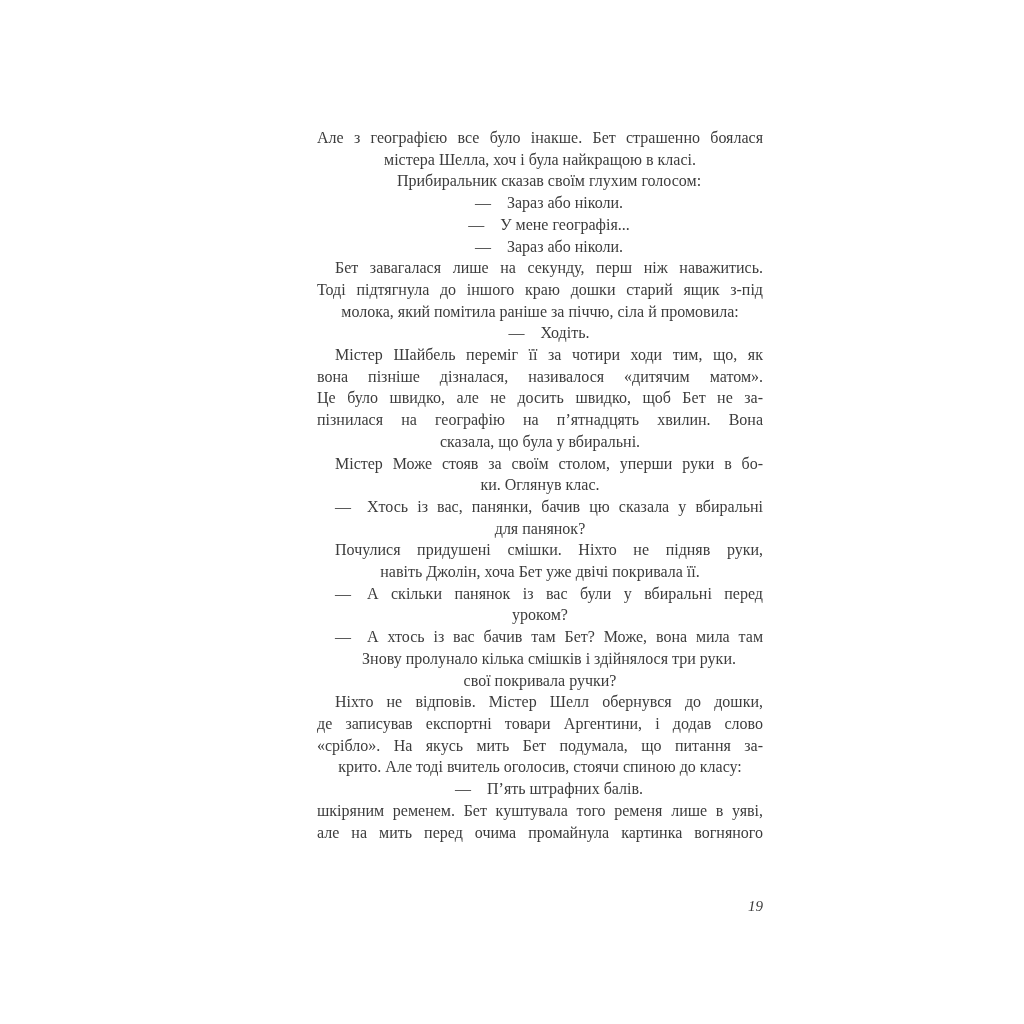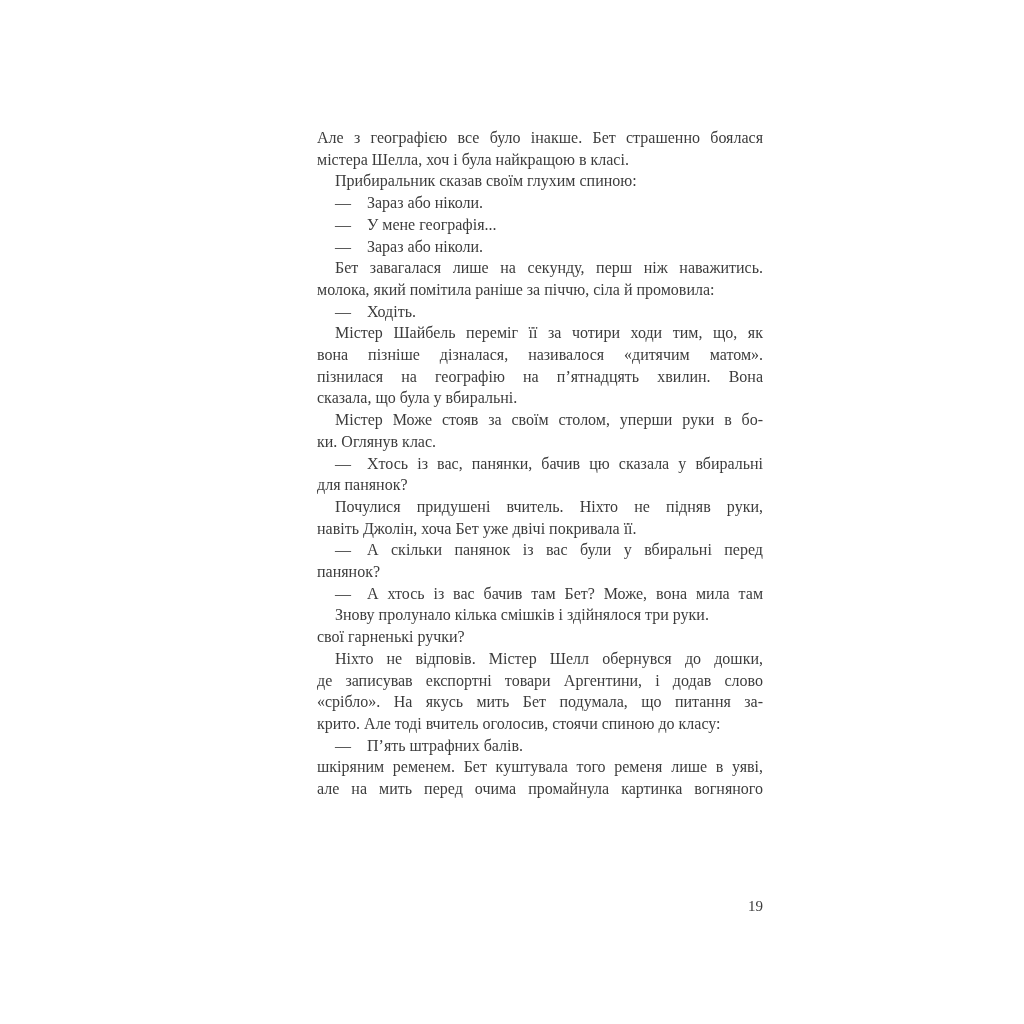--- a/index.html
+++ b/index.html
@@ -22,69 +22,72 @@
     position: absolute;
     left: 277px;
     top: 127px;
     width: 446px;
     color: #3c3c3c;
     font-size: 16px;
     line-height: 21.7px;
     text-rendering: optimizeLegibility;
   }
   .line {
-    text-align: left;
+    text-align: center;
     white-space: pre-wrap;
   }
   .line.j {
     text-align: justify;
     text-align-last: justify;
   }
   .line.i {
     text-indent: 18px;
   }
   .page-number {
     position: absolute;
     top: 898px;
     left: 277px;
     width: 446px;
     text-align: right;
     font-size: 15px;
     color: #3c3c3c;
+    font-style: italic;
   }
 </style>
 </head>
 <body>
 
 <div class="book-page">
   <div class="text-block" id="text-block">
       <div class="line j">Але з географією все було інакше. Бет страшенно боялася</div>
       <div class="line">містера Шелла, хоч і була найкращою в класі.</div>
-      <div class="line i">Прибиральник сказав своїм глухим спиною:</div>
+      <div class="line i">Прибиральник сказав своїм глухим голосом:</div>
       <div class="line i">— Зараз або ніколи.</div>
       <div class="line i">— У мене географія...</div>
       <div class="line i">— Зараз або ніколи.</div>
       <div class="line j i">Бет завагалася лише на секунду, перш ніж наважитись.</div>
+      <div class="line j">Тоді підтягнула до іншого краю дошки старий ящик з-під</div>
       <div class="line">молока, який помітила раніше за піччю, сіла й промовила:</div>
       <div class="line i">— Ходіть.</div>
       <div class="line j i">Містер Шайбель переміг її за чотири ходи тим, що, як</div>
       <div class="line j">вона пізніше дізналася, називалося «дитячим матом».</div>
+      <div class="line j">Це було швидко, але не досить швидко, щоб Бет не за-</div>
       <div class="line j">пізнилася на географію на п’ятнадцять хвилин. Вона</div>
       <div class="line">сказала, що була у вбиральні.</div>
       <div class="line j i">Містер Може стояв за своїм столом, уперши руки в бо-</div>
       <div class="line">ки. Оглянув клас.</div>
       <div class="line j i">— Хтось із вас, панянки, бачив цю сказала у вбиральні</div>
       <div class="line">для панянок?</div>
-      <div class="line j i">Почулися придушені вчитель. Ніхто не підняв руки,</div>
+      <div class="line j i">Почулися придушені смішки. Ніхто не підняв руки,</div>
       <div class="line">навіть Джолін, хоча Бет уже двічі покривала її.</div>
       <div class="line j i">— А скільки панянок із вас були у вбиральні перед</div>
-      <div class="line">панянок?</div>
+      <div class="line">уроком?</div>
       <div class="line j i">— А хтось із вас бачив там Бет? Може, вона мила там</div>
       <div class="line i">Знову пролунало кілька смішків і здійнялося три руки.</div>
-      <div class="line">свої гарненькі ручки?</div>
+      <div class="line">свої покривала ручки?</div>
       <div class="line j i">Ніхто не відповів. Містер Шелл обернувся до дошки,</div>
       <div class="line j">де записував експортні товари Аргентини, і додав слово</div>
       <div class="line j">«срібло». На якусь мить Бет подумала, що питання за-</div>
       <div class="line">крито. Але тоді вчитель оголосив, стоячи спиною до класу:</div>
       <div class="line i">— П’ять штрафних балів.</div>
       <div class="line j">шкіряним ременем. Бет куштувала того ременя лише в уяві,</div>
       <div class="line j">але на мить перед очима промайнула картинка вогняного</div>
     </div>
   <div class="page-number">19</div>
 </div>

